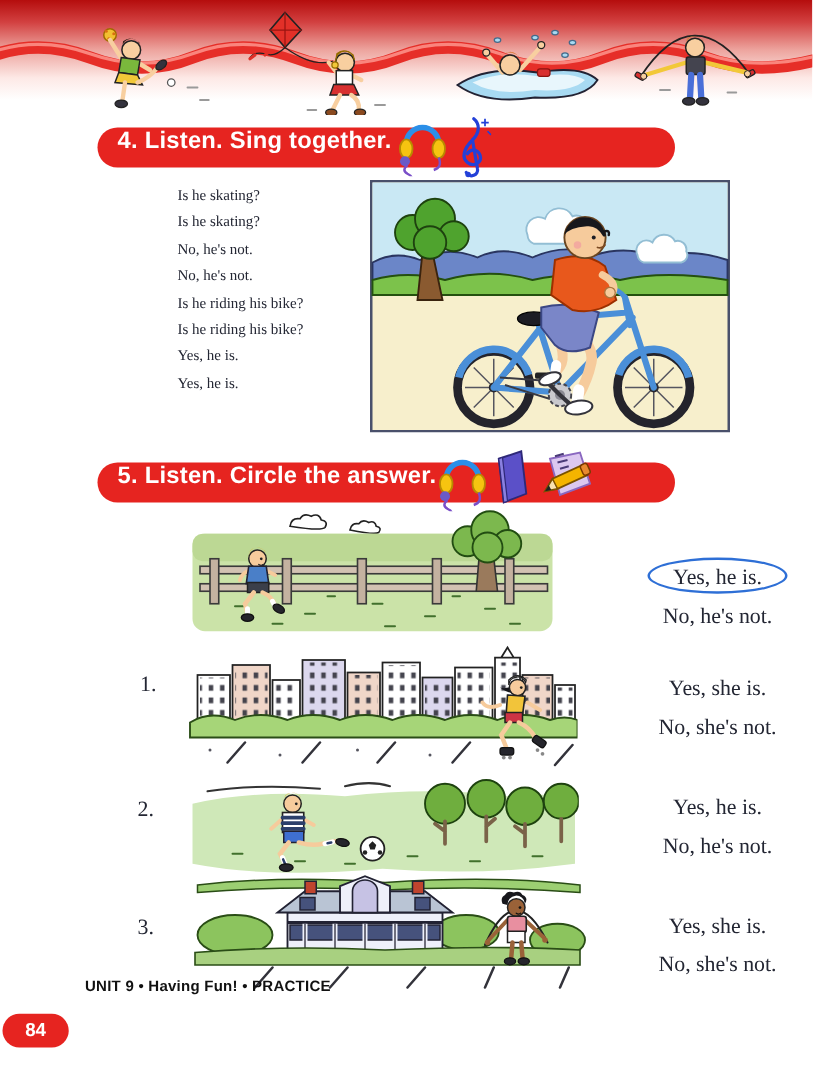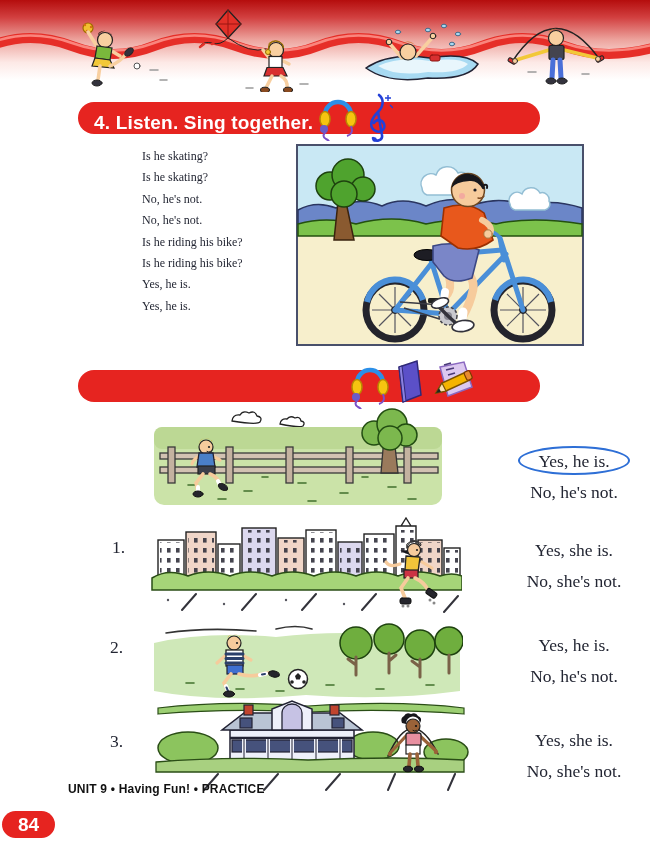--- a/index.html
+++ b/index.html
@@ -8,21 +8,21 @@
     position:relative; width:650px; height:856px; background:#ffffff;
     overflow:hidden;
     font-family:"Liberation Serif","DejaVu Serif",serif; color:#232633;
   }
   .abs { position:absolute; }
 
   
   .banner {
     position:absolute; left:78px; width:462px; height:32px;
     background:#e62420; border-radius:17px;
-    display:flex; align-items:flex-end; padding-left:16px;
+    display:flex; align-items:flex-start; padding-left:16px;
     font-family:"Liberation Sans","DejaVu Sans",sans-serif;
     font-weight:bold; font-size:19px; color:#ffffff; letter-spacing:.2px;
   }
   .banner-icons { position:absolute; top:-11px; display:flex; align-items:flex-start; gap:5px; }
 
   .lyrics { left:142px; top:146px; font-size:12px; line-height:21.4px; }
 
   .scene { position:absolute; }
   .num { position:absolute; font-size:17.5px; width:30px; text-align:left; }
 
@@ -34,21 +34,21 @@
   .oval {
     position:absolute; top:0; bottom:2px; left:-14px; right:-14px;
     border:2.5px solid #2e6fd6; border-radius:50%;
   }
 
   .footer-badge {
     position:absolute; left:2px; top:811px; width:53px; height:27px;
     background:#e62420; border-radius:14px;
     display:flex; align-items:center; justify-content:center;
     font-family:"Liberation Sans","DejaVu Sans",sans-serif;
-    font-weight:bold; font-size:19px; color:#fff;
+    font-weight:bold; font-size:15px; color:#fff;
   }
   .footer-label {
     position:absolute; left:68px; top:782px;
     font-family:"Liberation Sans","DejaVu Sans",sans-serif;
     font-weight:bold; font-size:12px; color:#111; letter-spacing:.2px;
   }
 </style>
 </head>
 <body>
 
@@ -231,20 +231,21 @@
       <circle cx="172" cy="46" r="16.5" fill="#f6cb9c" stroke="#6b4620" stroke-width="1.5"></circle>
       <path d="M155.5 44 a16.5 16.5 0 0 1 32 -3 q3 5 -1 4 q-5 -9 -13 -8 q-14 1 -18 7 z" fill="#17171c"></path>
       <path d="M188 41 q4 -1 3 3" fill="none" stroke="#17171c" stroke-width="2"></path>
       <circle cx="179" cy="46" r="1.6" fill="#1c1c24"></circle>
       <path d="M182 54 q4 1 6 -2" fill="none" stroke="#7c4a22" stroke-width="1.4"></path>
       <circle cx="166" cy="52" r="3" fill="#f2a4a0" opacity=".85"></circle>
     </g>
   </svg>
 
   <div class="banner" style="top:370px">
+    <span>5. Listen. Circle the answer.</span>
     <span class="banner-icons" style="left:272px">
       <svg width="40" height="50" viewBox="0 0 40 50">
         <path d="M7 24 A 13 13 0 0 1 33 24" fill="none" stroke="#2b8fe8" stroke-width="4.5" stroke-linecap="round"></path>
         <ellipse cx="7" cy="28" rx="5" ry="7.5" fill="#f6c410" stroke="#b88a00" stroke-width="1.5"></ellipse>
         <ellipse cx="33" cy="28" rx="5" ry="7.5" fill="#f6c410" stroke="#b88a00" stroke-width="1.5"></ellipse>
         <circle cx="6" cy="38" r="4" fill="#6a5ac8"></circle>
         <path d="M8 41 q-5 4 0 7 q6 3 2 8 M33 35 q3 8 -4 10" fill="none" stroke="#7a4fc8" stroke-width="2"></path>
       </svg>
       <svg width="28" height="46" viewBox="0 0 28 46">
         <polygon points="4,8 22,2 26,36 8,43" fill="#5b50c8" stroke="#2e2878" stroke-width="1.5"></polygon>

